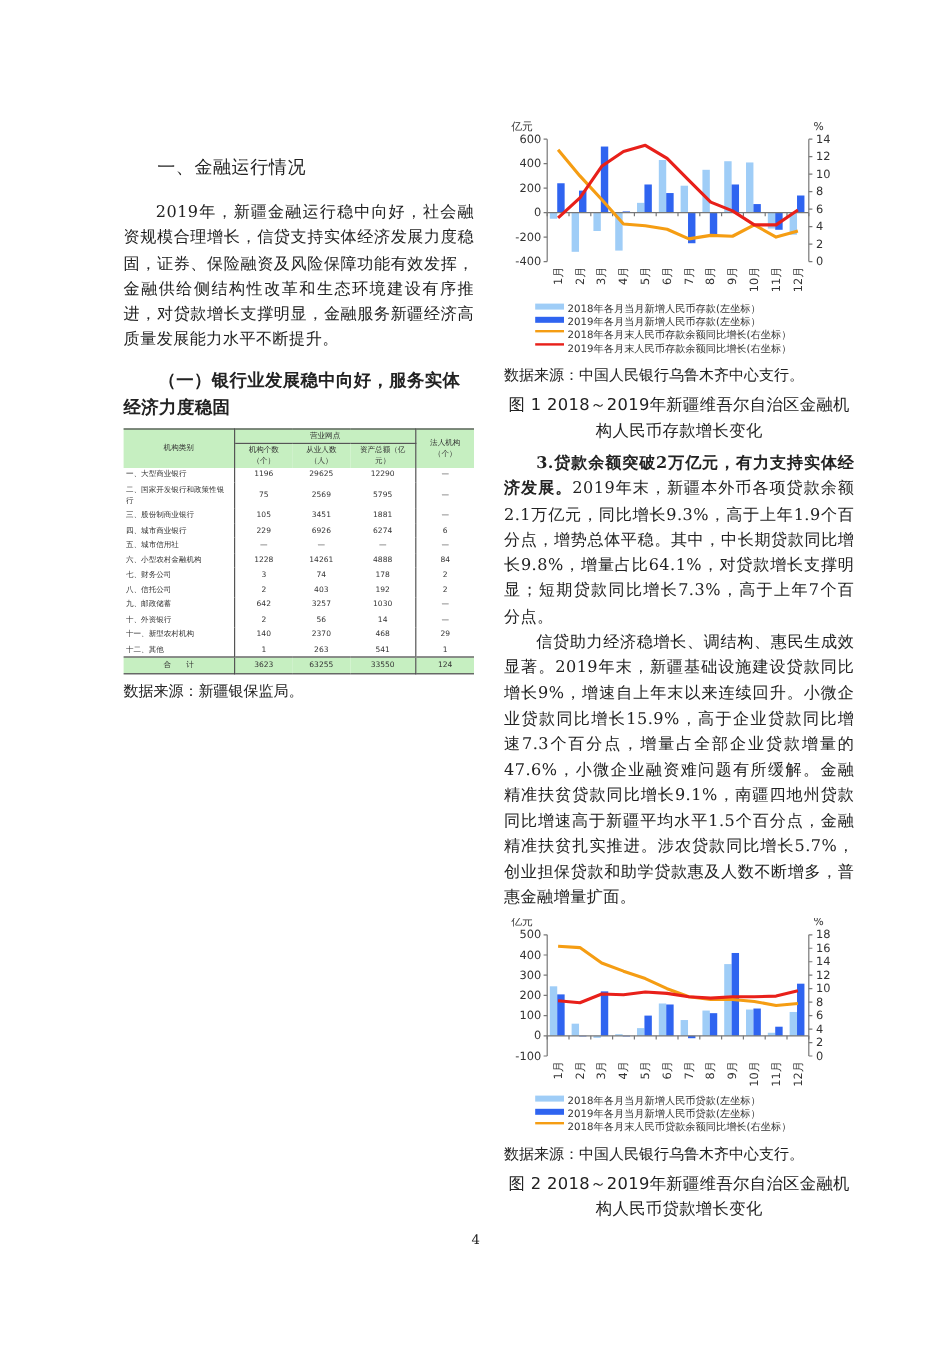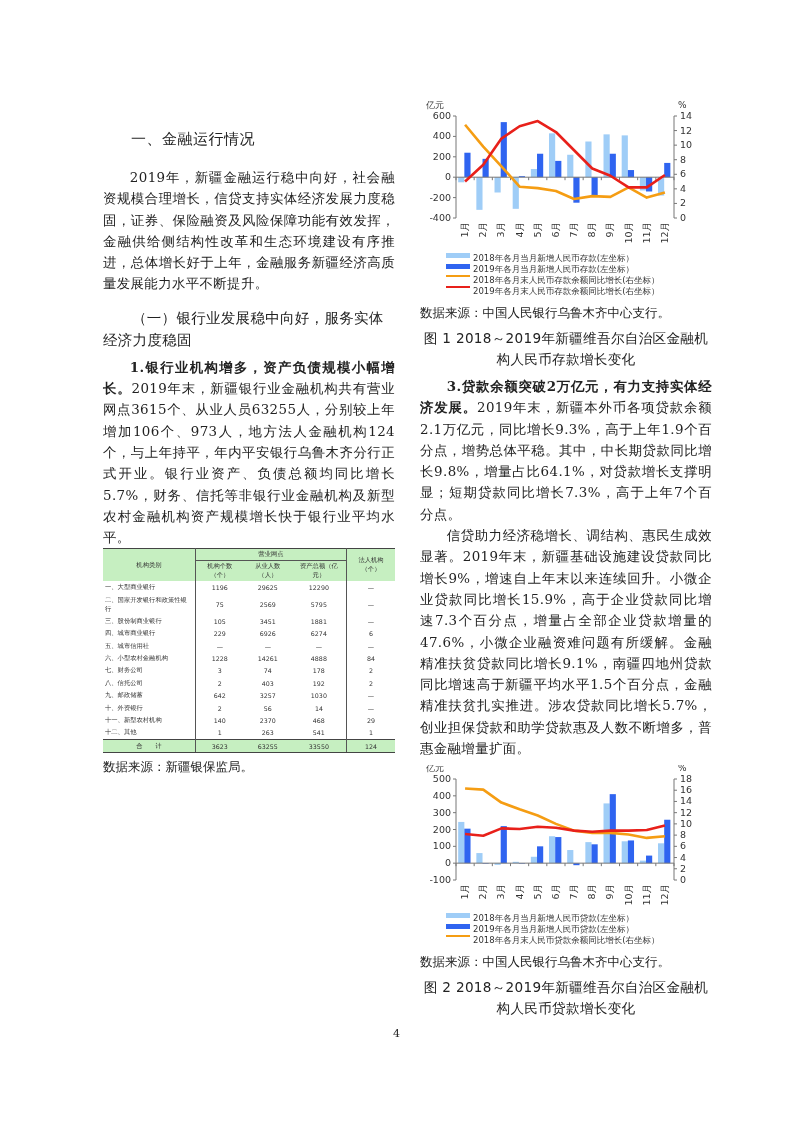--- a/index.html
+++ b/index.html
@@ -4,21 +4,21 @@
 <style>
   html, body { margin:0; padding:0; background:#ffffff; }
   body { width:793px; height:1122px; position:relative; overflow:hidden;
          font-family:"DejaVu Serif", "Liberation Serif", serif; color:#222; }
   .col { position:absolute; width:292px; }
   .left { left:103px; top:120px; }
   .right { left:420px; top:98px; }
   .h1 { font-family:Liberation Serif, serif; font-size:15px; margin:10px 0 0 28px; letter-spacing:0.5px; }
   p.body { font-size:13.4px; line-height:21.3px; margin:0; text-align:justify; letter-spacing:0.4px; }
   p.indent { text-indent:2em; }
-  .h2 { font-family:"DejaVu Sans","Liberation Sans",sans-serif; font-weight:normal; font-size:14.5px; line-height:22px; text-indent:2em; margin:12px 0 6px 0; letter-spacing:0.3px; }
+  .h2 { font-family:"DejaVu Sans","Liberation Sans",sans-serif; font-weight:bold; font-size:14.5px; line-height:22px; text-indent:2em; margin:12px 0 6px 0; letter-spacing:0.3px; }
   b.lead { font-weight:bold; }
   .caption { font-family:"DejaVu Sans","Liberation Sans",sans-serif; font-size:13.6px; text-align:center; line-height:21px; margin:6px 0; letter-spacing:0.3px; }
   .source { font-size:12.5px; margin:6px 0 2px 0; }
   table.t1 { width:100%; border-collapse:collapse; font-size:6.3px; font-family:"DejaVu Sans","Liberation Sans",sans-serif; color:#333; }
   table.t1 th { background:#c6efc1; font-weight:normal; padding:1px 2px; }
   table.t1 td { padding:1.7px 2px; text-align:center; }
   table.t1 td.name { text-align:left; }
   table.t1 tr.head-top th { border-top:1.5px solid #444; }
   table.t1 .vline { border-right:1px solid #555; }
   table.t1 tr.total td { background:#c6efc1; border-top:1.5px solid #444; border-bottom:1.5px solid #444; }
@@ -28,23 +28,22 @@
   .legend .row { display:flex; align-items:flex-start; }
   .legend .sw { width:24px; height:5px; margin-right:3px; }
   .legend .sw.line { height:2px; }
   .pageno { position:absolute; left:393px; top:1027px; font-size:11px; }
 </style>
 </head>
 <body>
 
 <div class="col left">
   <div class="h1">一、金融运行情况</div>
-  <p class="body indent" style="margin-top:18px;">2019年，新疆金融运行稳中向好，社会融资规模合理增长，信贷支持实体经济发展力度稳固，证券、保险融资及风险保障功能有效发挥，金融供给侧结构性改革和生态环境建设有序推进，总体增长好于上年，金融服务新疆经济高质量发展能力水平不断提升。</p>
+  <p class="body indent" style="margin-top:18px;">2019年，新疆金融运行稳中向好，社会融资规模合理增长，信贷支持实体经济发展力度稳固，证券、保险融资及风险保障功能有效发挥，金融供给侧结构性改革和生态环境建设有序推进，对贷款增长支撑明显，金融服务新疆经济高质量发展能力水平不断提升。</p>
   <div class="h2">（一）银行业发展稳中向好，服务实体经济力度稳固</div>
-  <p class="body indent"><b class="lead">1.银行业机构增多，资产负债规模小幅增长。</b><span>2019年末，新疆银行业金融机构共有营业网点3615个、从业人员63255人，分别较上年增加106个、973人，地方法人金融机构124个，与上年持平，年内平安银行乌鲁木齐分行正式开业。银行业资产、负债总额均同比增长5.7%，财务、信托等非银行业金融机构及新型农村金融机构资产规模增长快于银行业平均水平。</span></p>
 
   <table class="t1">
     <tbody>
         <tr class="head-top">
       <th rowspan="2" class="vline">机构类别</th>
       <th colspan="3" class="vline" style="border-bottom:1px solid #555;">营业网点</th>
       <th rowspan="2">法人机构（个）</th>
     </tr>
     <tr>
       <th>机构个数（个）</th>

